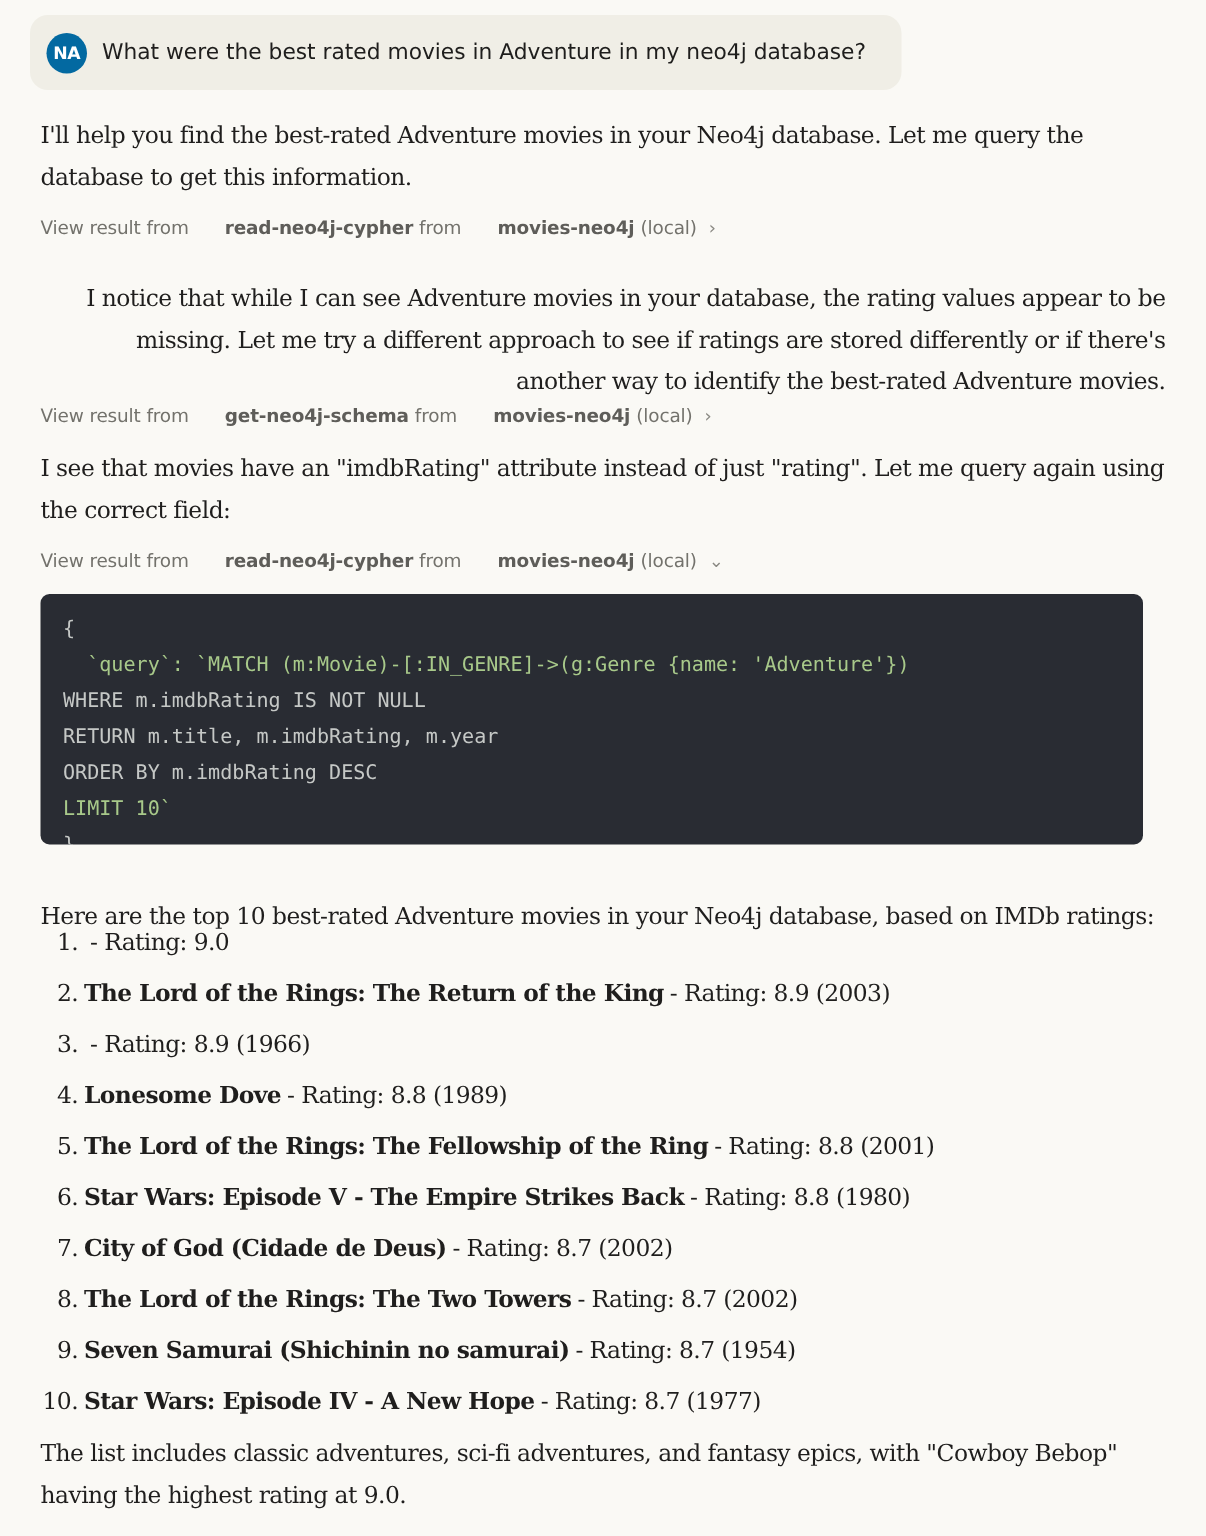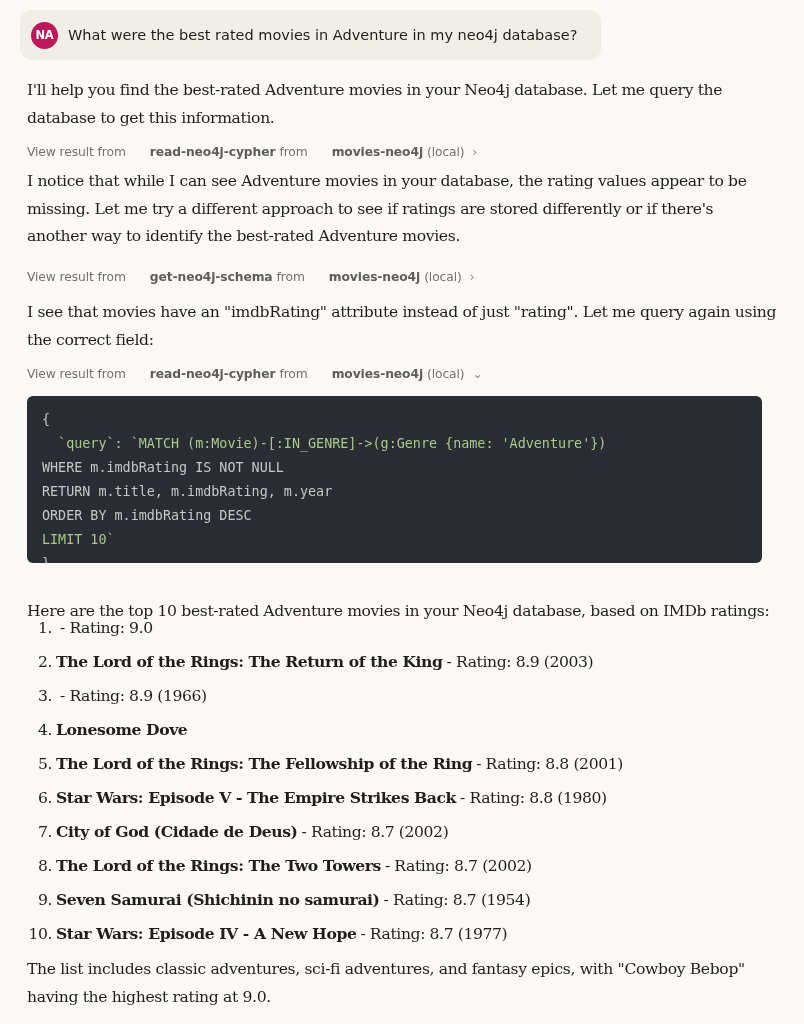--- a/index.html
+++ b/index.html
@@ -14,21 +14,21 @@
       position: absolute;
       left: 20px; top: 10px;
       height: 50px;
       background: #f0eee6;
       border-radius: 12px;
       display: flex; align-items: center;
       padding: 0 24px 0 11px;
     }
     .avatar {
       width: 27px; height: 27px; border-radius: 50%;
-      background: #be185d; color: #fff;
+      background: #0369a1; color: #fff;
       font-family: "DejaVu Sans", "Liberation Sans", sans-serif;
       font-weight: bold; font-size: 11.5px;
       display: flex; align-items: center; justify-content: center;
       margin-right: 10px; letter-spacing: -0.3px;
     }
     .user-text {
       font-family: "DejaVu Sans", "Liberation Sans", sans-serif;
       font-size: 14.5px; color: #1f1e1d; text-align: center;
     }
     .para {
@@ -85,21 +85,21 @@
 
 <div class="tool-line" style="top:145px;">
   <span>View result from</span>
   <b>read-neo4j-cypher</b>
   <span>from</span>
   <b>movies-neo4j</b>
   <span>(local)</span>
   <span class="chev">›</span>
 </div>
 
-<p class="para" style="top:168px;">I notice that while I can see Adventure movies in your database, the rating values appear to be missing. Let me try a different approach to see if ratings are stored differently or if there's another way to identify the best-rated Adventure movies.</p>
+<p class="para" style="top:186px;text-align:right;">I notice that while I can see Adventure movies in your database, the rating values appear to be missing. Let me try a different approach to see if ratings are stored differently or if there's another way to identify the best-rated Adventure movies.</p>
 
 <div class="tool-line" style="top:270px;">
   <span>View result from</span>
   <b>get-neo4j-schema</b>
   <span>from</span>
   <b>movies-neo4j</b>
   <span>(local)</span>
   <span class="chev">›</span>
 </div>
 
@@ -128,20 +128,21 @@
       <span class="title">The Lord of the Rings: The Return of the King</span>
       <span class="rating">- Rating: 8.9 (2003)</span>
     </li>
   <li>
       <span class="num">3.</span>
       <span class="rating">- Rating: 8.9 (1966)</span>
     </li>
   <li>
       <span class="num">4.</span>
       <span class="title">Lonesome Dove</span>
+      <span class="rating">- Rating: 8.8 (1989)</span>
     </li>
   <li>
       <span class="num">5.</span>
       <span class="title">The Lord of the Rings: The Fellowship of the Ring</span>
       <span class="rating">- Rating: 8.8 (2001)</span>
     </li>
   <li>
       <span class="num">6.</span>
       <span class="title">Star Wars: Episode V - The Empire Strikes Back</span>
       <span class="rating">- Rating: 8.8 (1980)</span>

